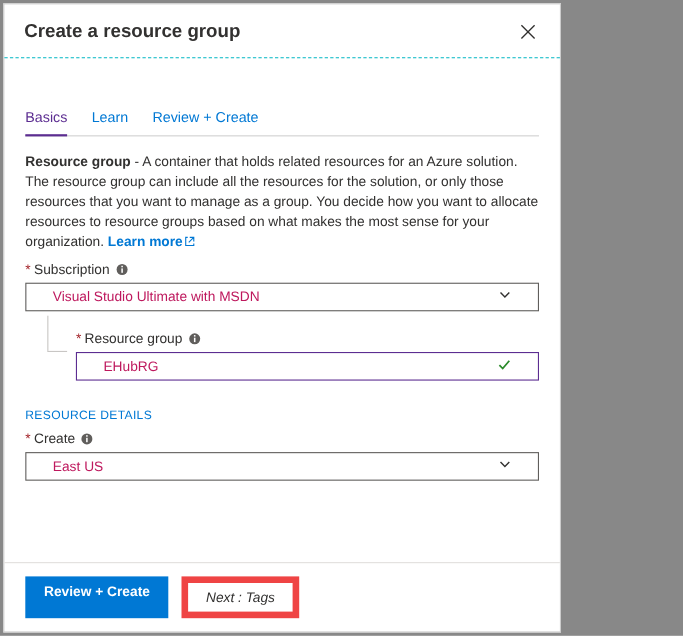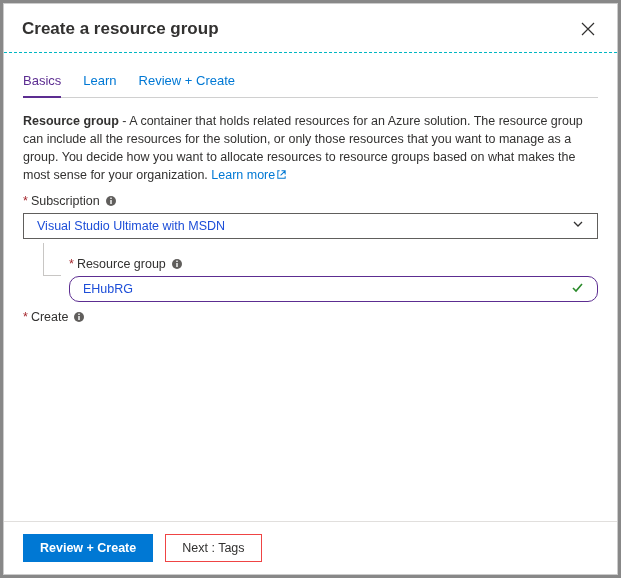--- a/index.html
+++ b/index.html
@@ -5,21 +5,21 @@
   * { box-sizing: border-box; }
   body {
     margin: 0;
     padding: 3px;
     font-family: "Segoe UI", Arial, sans-serif;
     background: #888;
     width: 621px;
     height: 578px;
   }
   .panel {
-    width: 615px;
+    width: 507px;
     height: 572px;
     background: #fff;
     border: 1px solid #ccc;
     display: flex;
     flex-direction: column;
   }
   .header {
     padding: 14px 18px 12px 18px;
     display: flex;
     justify-content: space-between;
@@ -45,20 +45,21 @@
     display: flex;
     gap: 22px;
     border-bottom: 1px solid #d0d0d0;
   }
   .tab {
     padding: 6px 0 9px 0;
     font-size: 13px;
     color: #0078d4;
     cursor: pointer;
     position: relative;
+    margin-top: 26px;
   }
   .tab.active {
     color: #5c2d91;
   }
   .tab.active::after {
     content: "";
     position: absolute;
     left: 0; right: 0; bottom: -1px;
     height: 2px;
     background: #5c2d91;
@@ -67,20 +68,21 @@
     margin-top: 14px;
     font-size: 12.5px;
     line-height: 1.45;
     color: #323130;
   }
   .desc b { font-weight: 600; }
   .learn-more {
     color: #0078d4;
     text-decoration: none;
     cursor: pointer;
+    font-weight: bold;
   }
   .ext-icon {
     display: inline-block;
     vertical-align: -1px;
     margin-left: 1px;
   }
   .section-label {
     margin-top: 18px;
     font-size: 11px;
     letter-spacing: 0.3px;
@@ -101,22 +103,22 @@
     margin-left: 5px;
     display: inline-flex;
     align-items: center;
   }
   .select-box, .input-box {
     margin-top: 5px;
     width: 100%;
     height: 26px;
     border: 1px solid #605e5c;
     font-size: 12.5px;
-    color: #1d4ed8;
-    padding: 0 13px;
+    color: #be185d;
+    padding: 0 24px;
     display: flex;
     align-items: center;
     justify-content: space-between;
     background: #fff;
     cursor: pointer;
   }
   .nested-row {
     display: flex;
     margin-top: 10px;
   }
@@ -134,21 +136,20 @@
   .nest-line::after {
     content: "";
     position: absolute;
     left: 20px; top: 26px;
     width: 18px; height: 1px;
     background: #c8c6c4;
   }
   .nested-field { flex: 1; }
   .input-box.validated {
     border-color: #5c2d91;
-    border-radius: 10px;
   }
   .check-icon { color: #2a8a2a; }
   .chev { color: #323130; }
   .footer {
     border-top: 1px solid #e1dfdd;
     padding: 12px 19px;
     display: flex;
     gap: 12px;
   }
   .btn {
@@ -158,21 +159,22 @@
     border: 1px solid transparent;
   }
   .btn-primary {
     background: #0078d4;
     color: #fff;
     font-weight: 600;
   }
   .btn-secondary {
     background: #fff;
     color: #323130;
-    border: 1px solid #ef4444;
+    border: 6px solid #ef4444;
+    font-style: italic;
   }
 </style>
 </head>
 <body>
 
 <div class="panel">
 
   <div class="header">
     <div class="header-title">Create a resource group</div>
     <div class="close-btn">
@@ -237,32 +239,41 @@
           <span>EHubRG</span>
           <span class="check-icon">
             <svg width="13" height="13" viewBox="0 0 13 13">
                 <path d="M2 7 L5 10 L11 3" stroke="#2a8a2a" stroke-width="1.6" fill="none"></path>
               </svg>
           </span>
         </div>
       </div>
     </div>
 
+    <div class="section-label" style="margin-top:26px">RESOURCE DETAILS</div>
 
     <div class="field-label">
       <span class="req-star">*</span>
       <span>Create</span>
       <span class="info-icon">
         <svg width="12" height="12" viewBox="0 0 12 12">
             <circle cx="6" cy="6" r="5" fill="#605e5c"></circle>
             <rect x="5.3" y="5" width="1.4" height="4" fill="#fff"></rect>
             <rect x="5.3" y="2.6" width="1.4" height="1.4" fill="#fff"></rect>
           </svg>
       </span>
     </div>
+    <div class="select-box">
+      <span>East US</span>
+      <span class="chev">
+        <svg width="12" height="12" viewBox="0 0 12 12">
+            <path d="M2 4 L6 8 L10 4" stroke="#323130" stroke-width="1.3" fill="none"></path>
+          </svg>
+      </span>
+    </div>
 
   </div>
 
   <div class="footer">
     <div class="btn btn-primary">Review + Create</div>
     <div class="btn btn-secondary">Next : Tags</div>
   </div>
 
 </div>
 

